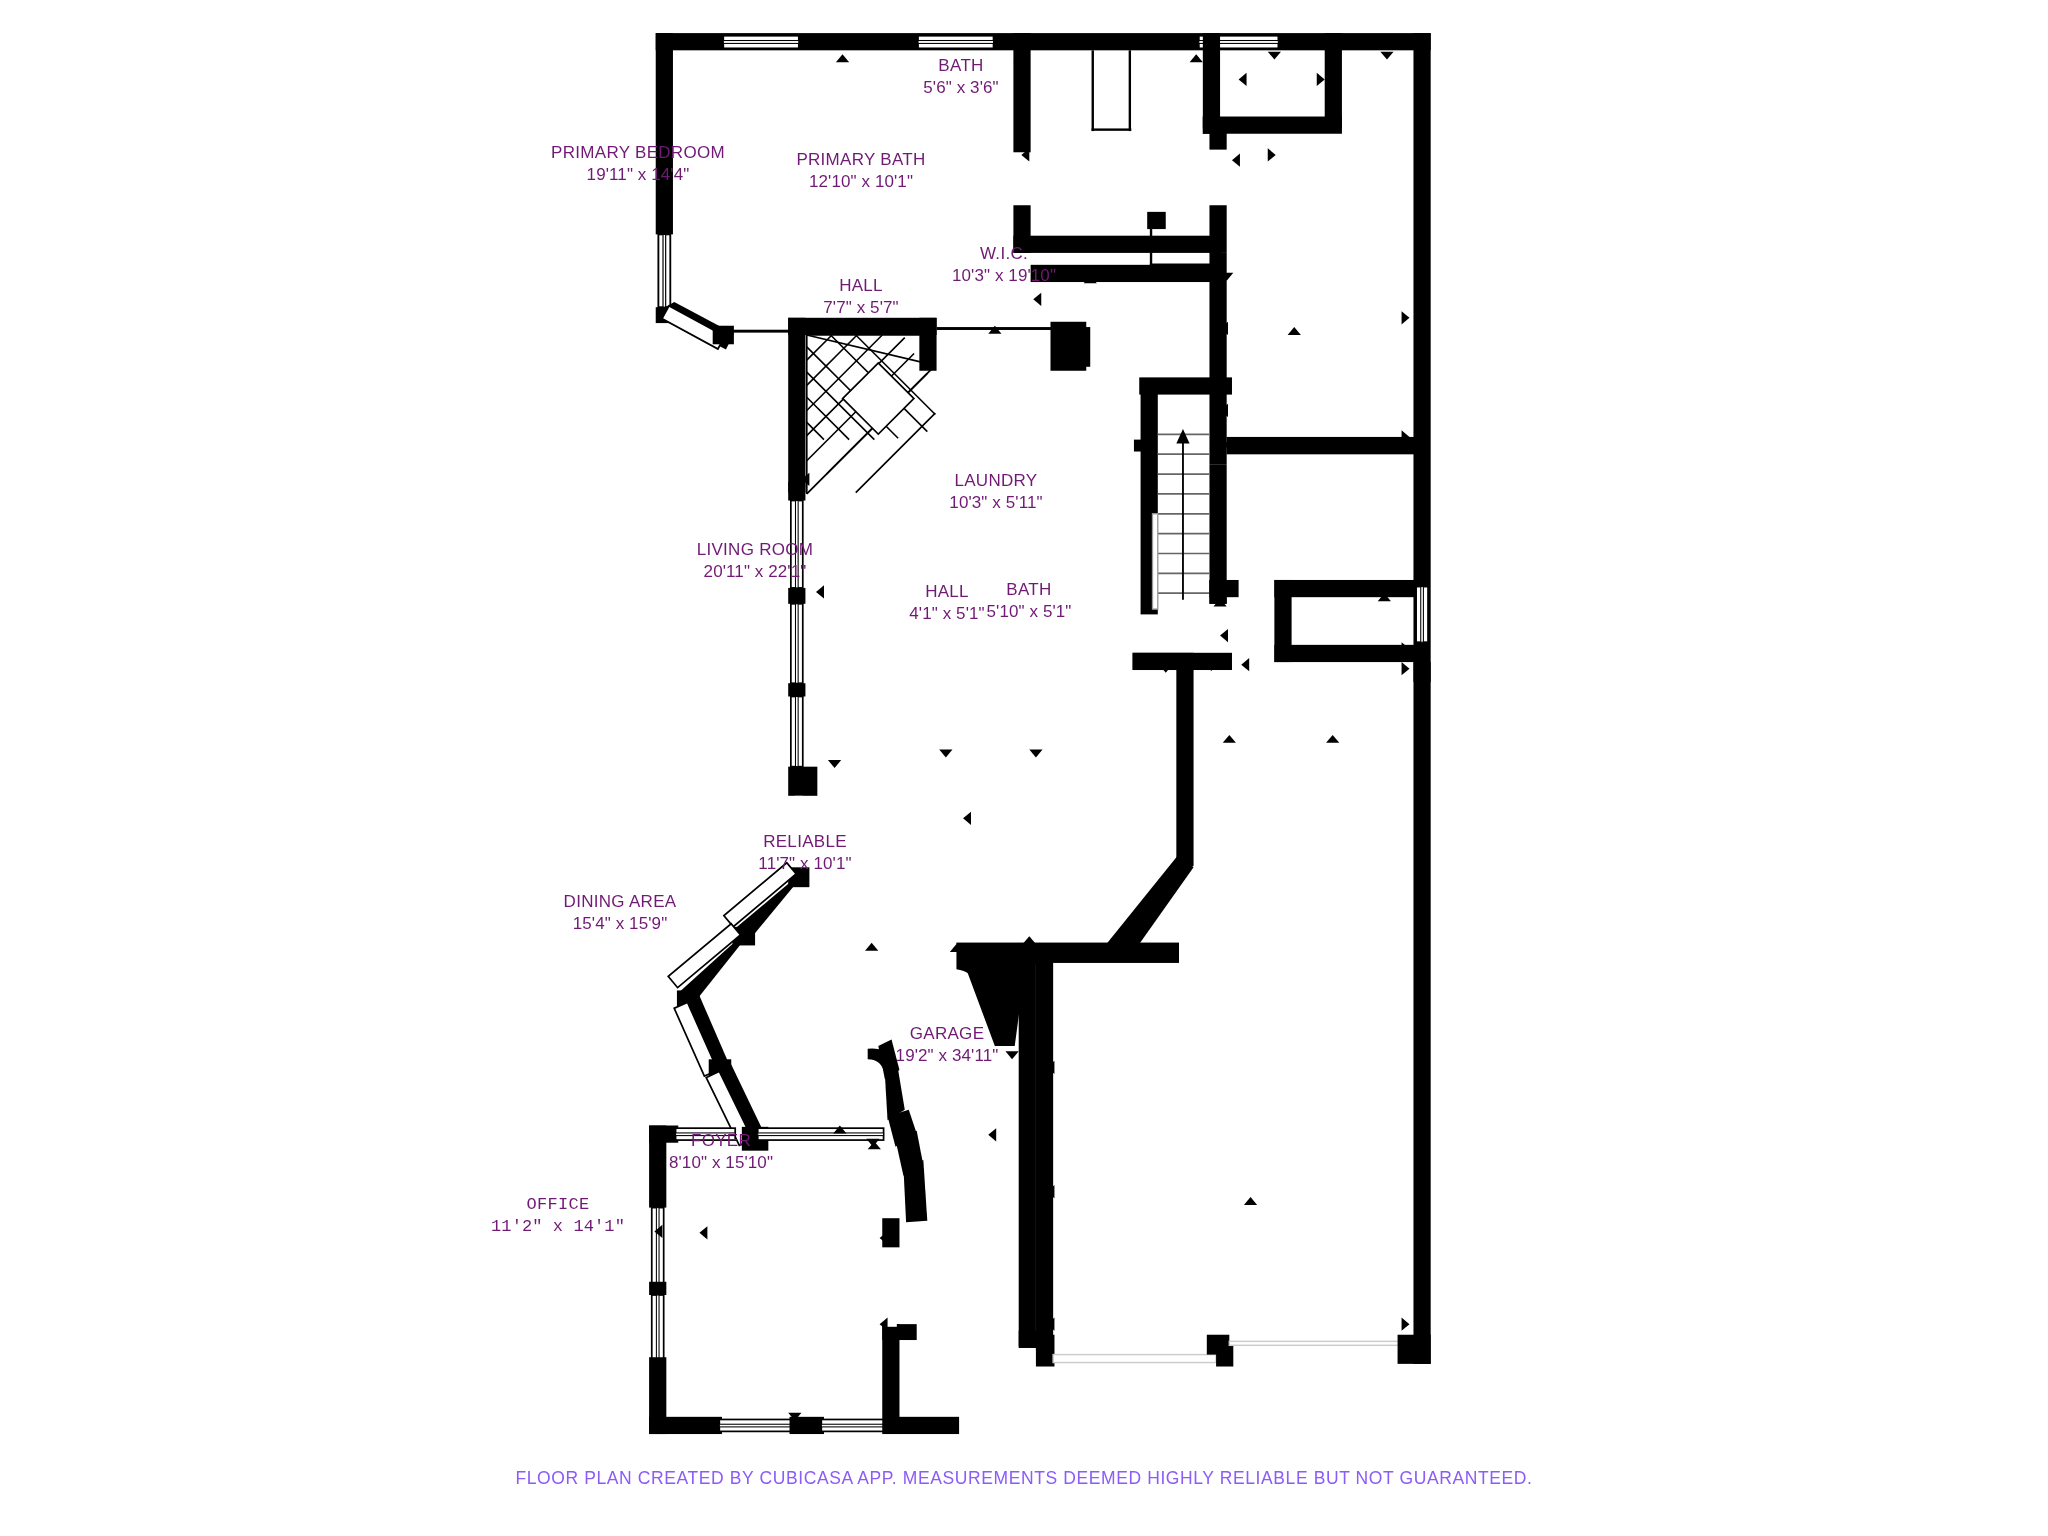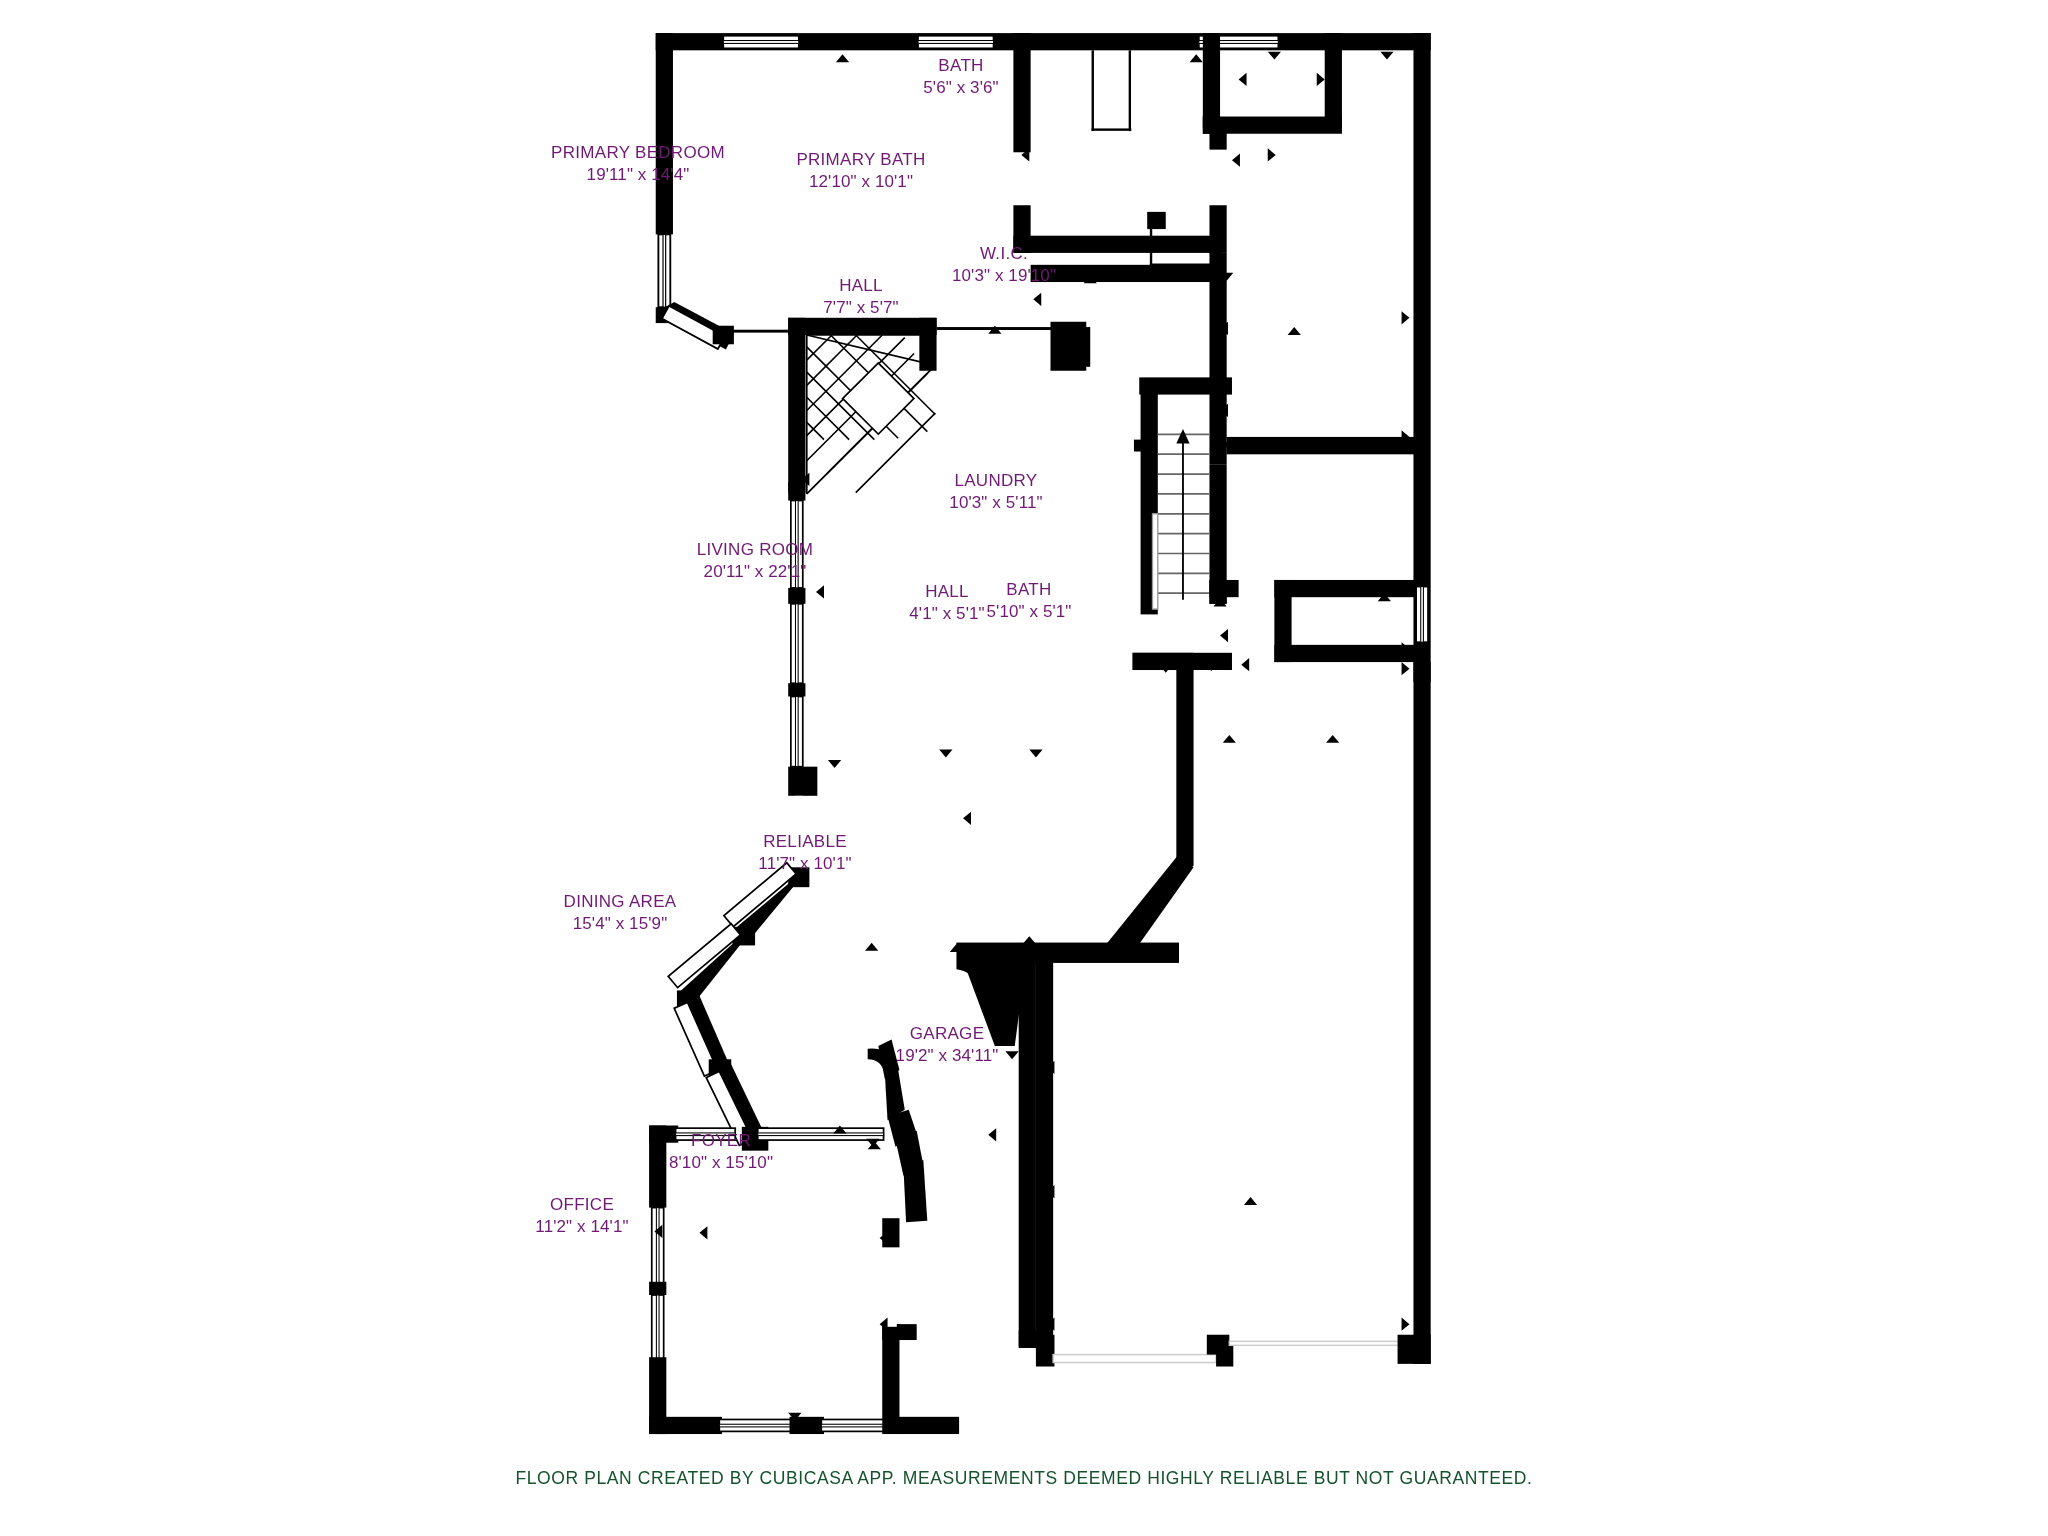--- a/index.html
+++ b/index.html
@@ -47,21 +47,21 @@
     font-size: 17px;
     letter-spacing: 0.1px;
     font-weight: 400;
   }
   #disclaimer {
     position: absolute;
     left: 0;
     right: 0;
     top: 1468px;
     text-align: center;
-    color: #14532d;
+    color: #8b5cf6;
     font-size: 17.5px;
     letter-spacing: 0.6px;
     font-family: "Liberation Sans", sans-serif;
     white-space: nowrap;
   }
 </style>
 </head>
 <body>
 
 <div id="floorplan-root">
@@ -415,20 +415,20 @@
   <div class="room-label" style="left:947px; top:1045px;">
     <div class="room-name">GARAGE</div>
     <div class="room-dims">19'2" x 34'11"</div>
   </div>
 
   <div class="room-label" style="left:721px; top:1152px;">
     <div class="room-name">FOYER</div>
     <div class="room-dims">8'10" x 15'10"</div>
   </div>
 
-  <div class="room-label" style="left:582px; top:1216px;">
+  <div class="room-label" style="left:558px; top:1216px;font-family:Liberation Mono, monospace;">
     <div class="room-name">OFFICE</div>
     <div class="room-dims">11'2" x 14'1"</div>
   </div>
 
   <div id="disclaimer">FLOOR PLAN CREATED BY CUBICASA APP. MEASUREMENTS DEEMED HIGHLY RELIABLE BUT NOT GUARANTEED.</div>
 
 </div>
 
 </body></html>

